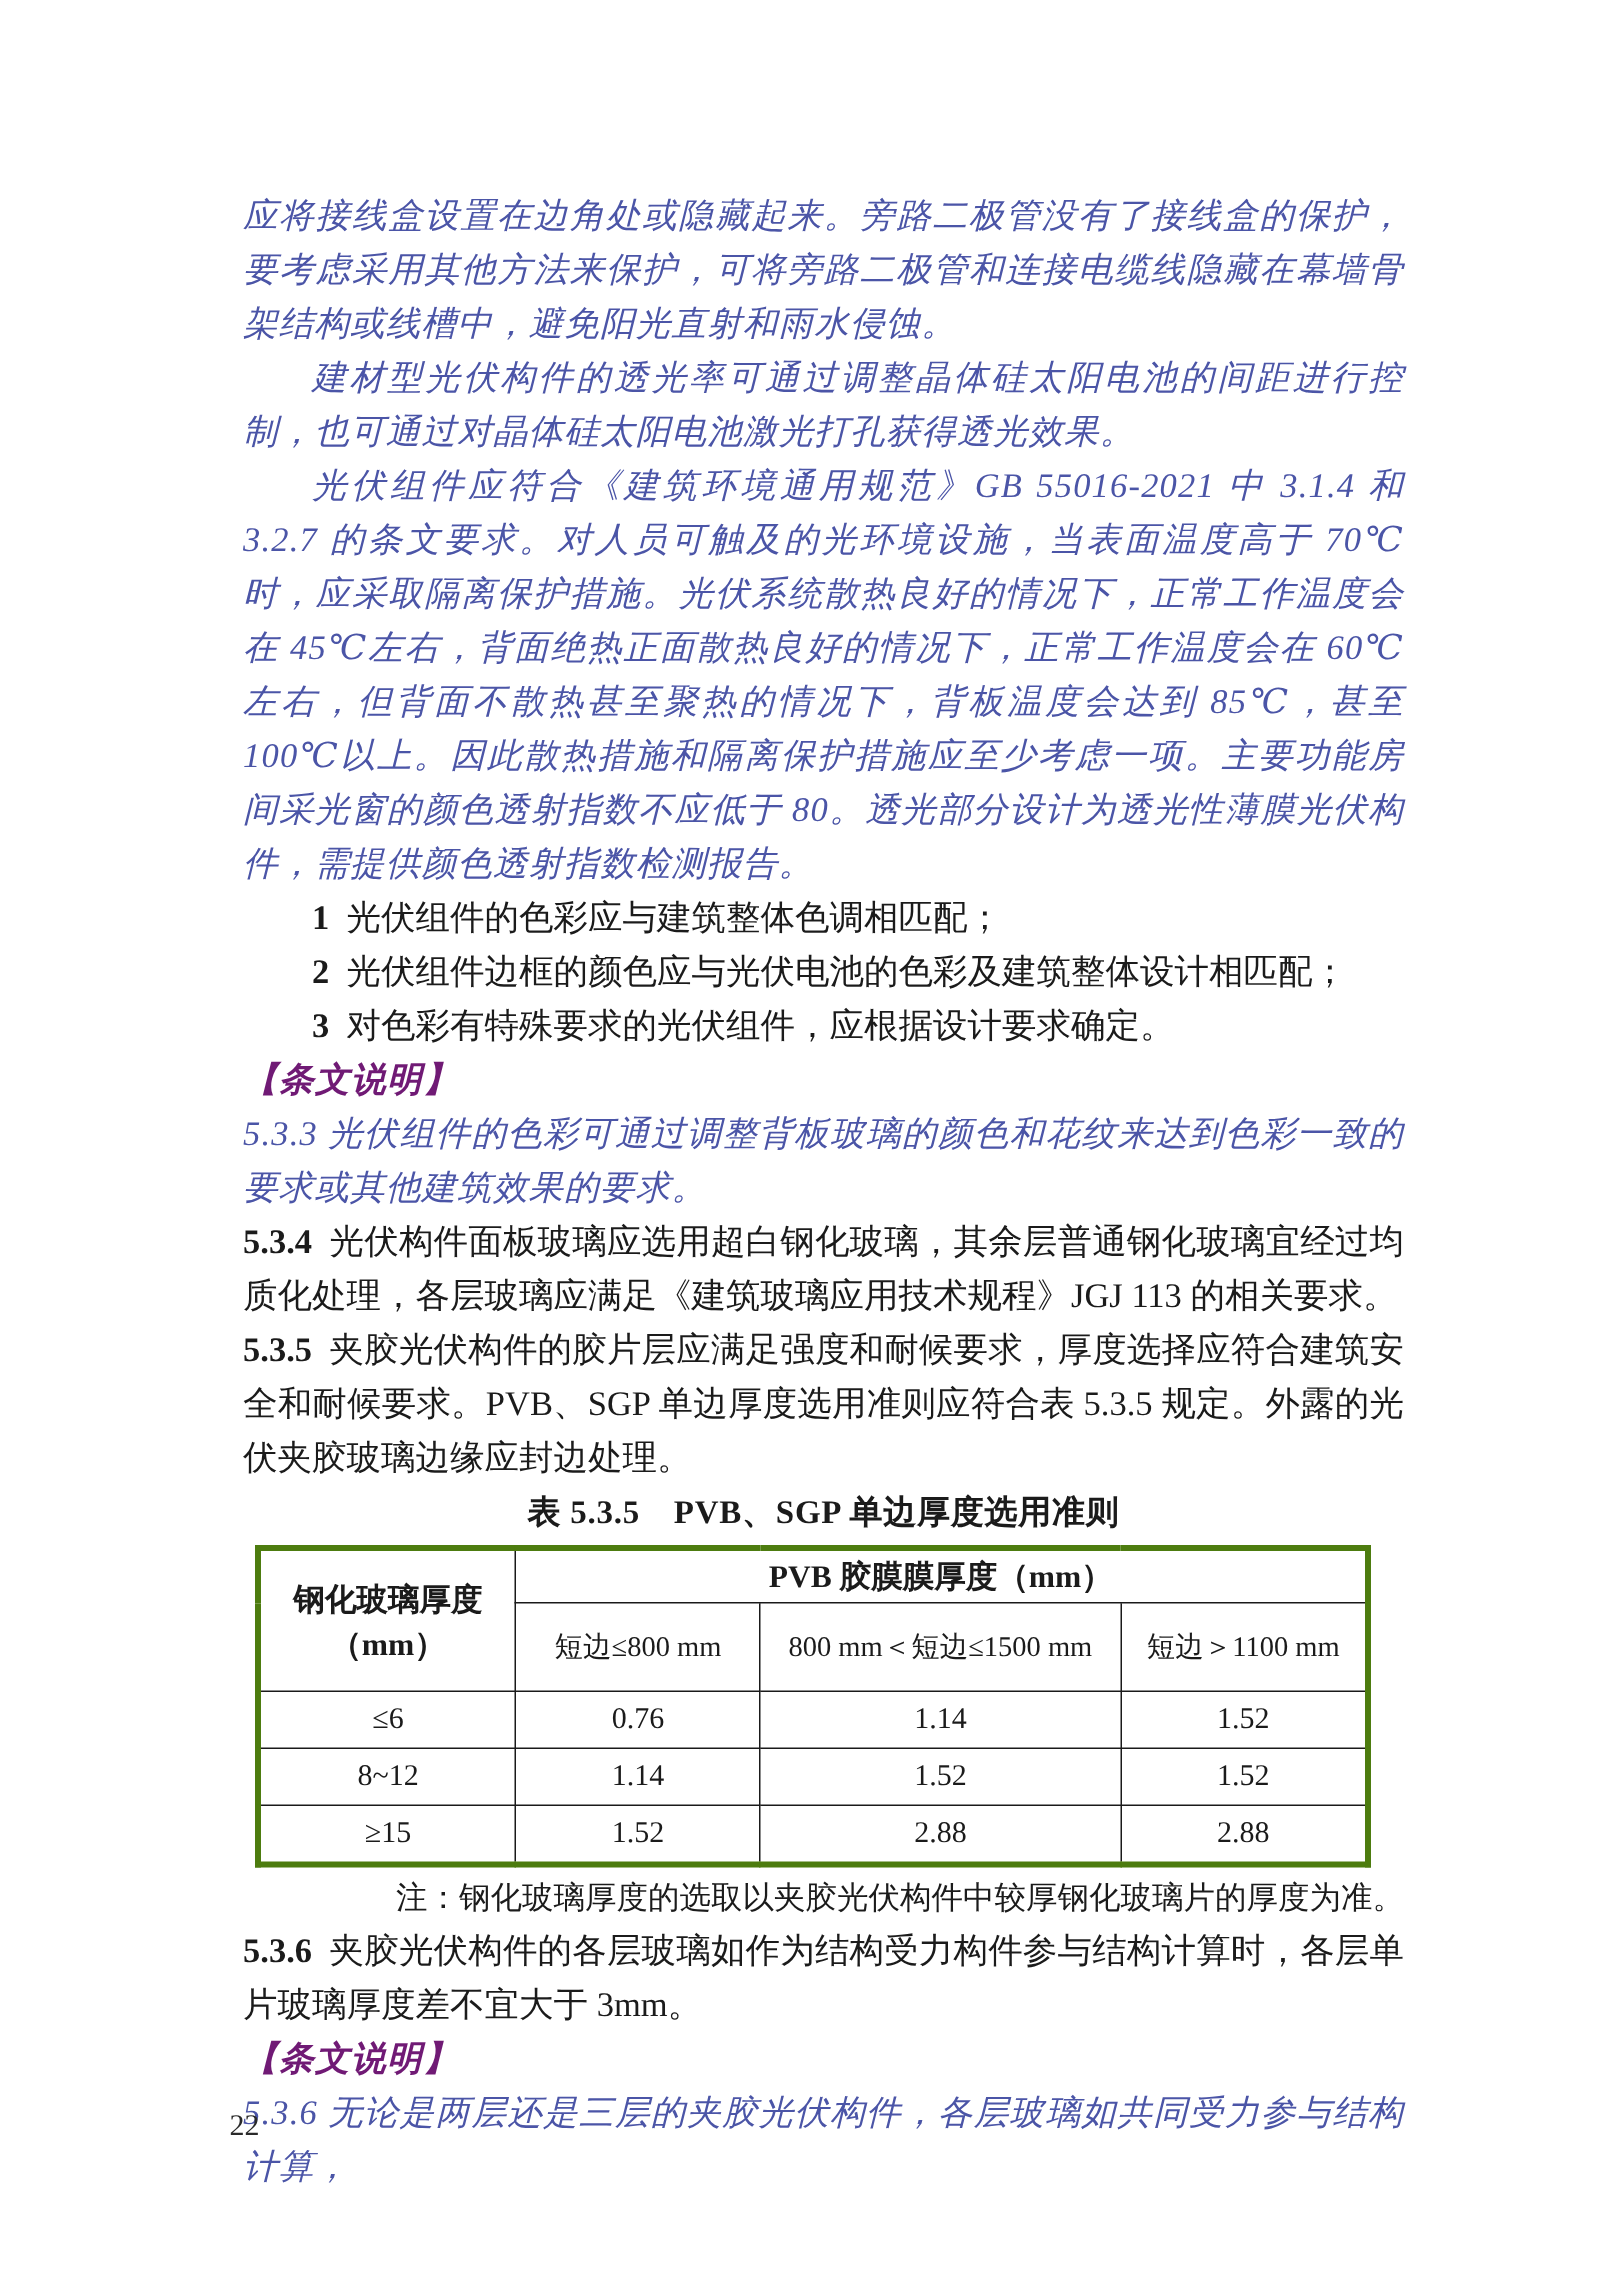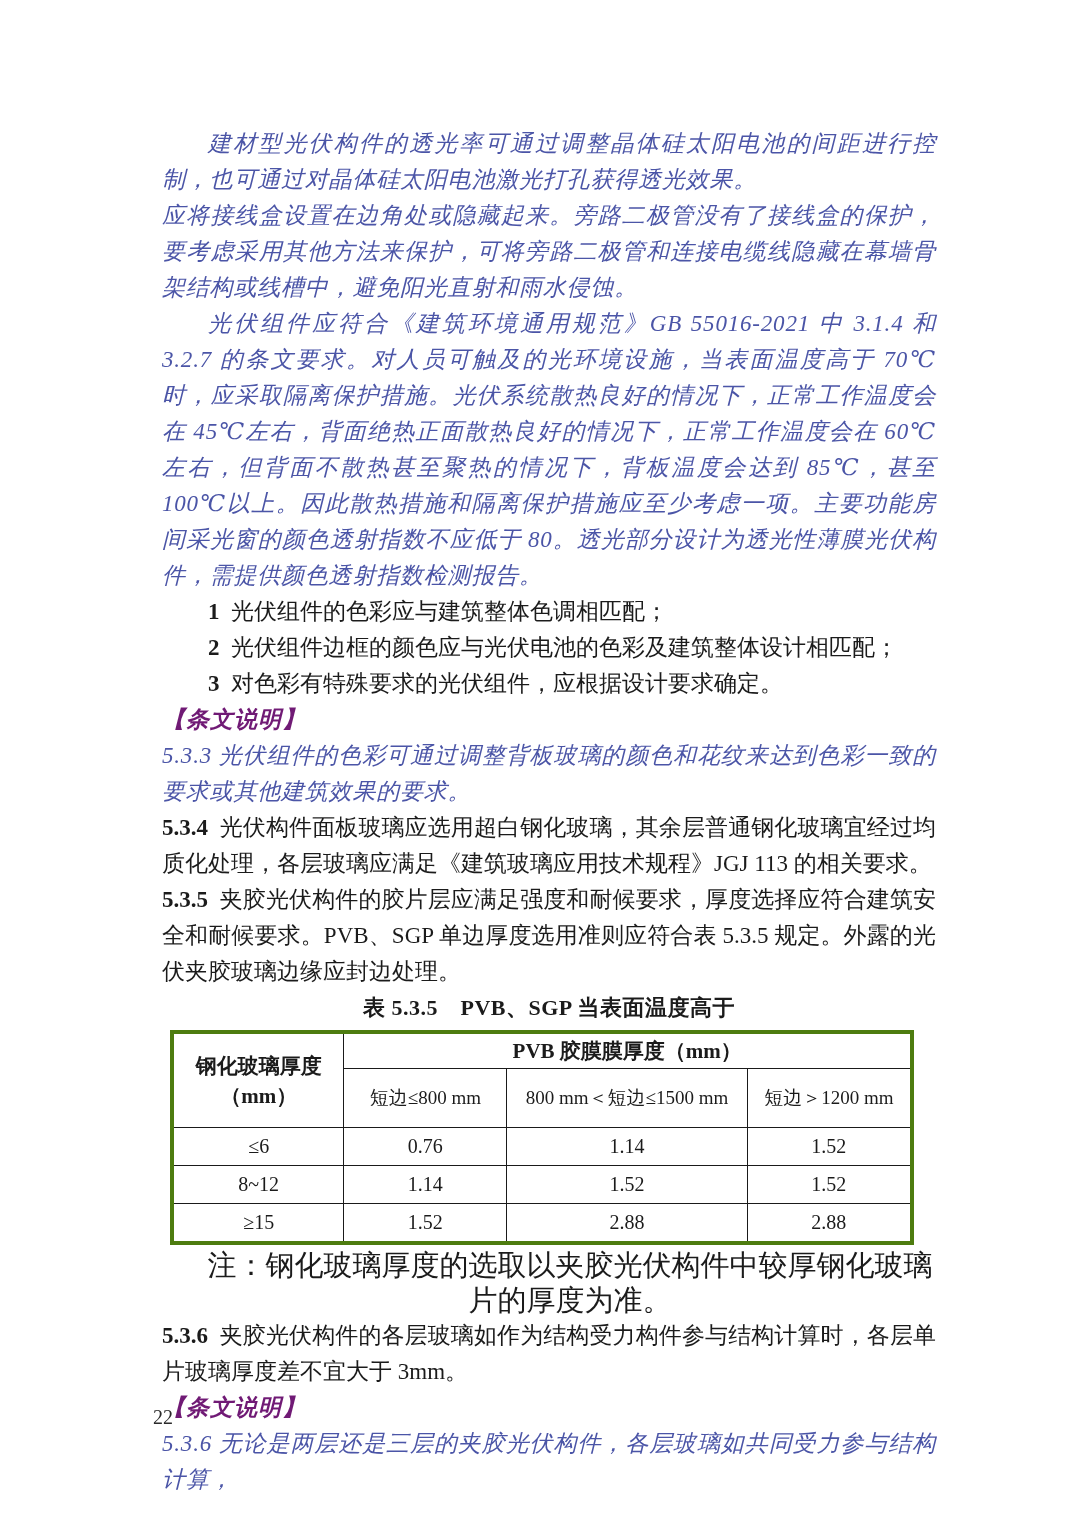--- a/index.html
+++ b/index.html
@@ -55,76 +55,76 @@
   .col-c1{width:171px;}
   .col-c2{width:162px;}
   .col-c3{width:239px;}
   .col-c4{width:164px;}
   tr.group-row th{height:34px;font-size:21px;font-weight:bold;}
   tr.sub-row th{height:58px;font-weight:normal;font-size:19px;}
   th.glass-head{font-size:21px;font-weight:bold;line-height:30px;}
   tr.body-row td{height:37px;font-size:20px;}
   .table-note{
     margin-top:3px;
-    font-size:29px;line-height:35px;
-    padding-left:42px;text-align:center;
+    font-size:21px;line-height:35px;
+    padding-left:42px;text-align:right;
   }
   .page-number{
     position:absolute;left:153px;top:1406px;
     font-size:20px;color:#2a2a2a;
   }
 </style>
 </head>
 <body>
 
 <div class="page">
   <div class="content">
 
+    <p class="ln commentary">应将接线盒设置在边角处或隐藏起来。旁路二极管没有了接线盒的保护，要考虑采用其他方法来保护，可将旁路二极管和连接电缆线隐藏在幕墙骨架结构或线槽中，避免阳光直射和雨水侵蚀。</p>
+
     <p class="ln commentary indent">建材型光伏构件的透光率可通过调整晶体硅太阳电池的间距进行控制，也可通过对晶体硅太阳电池激光打孔获得透光效果。</p>
-
-    <p class="ln commentary">应将接线盒设置在边角处或隐藏起来。旁路二极管没有了接线盒的保护，要考虑采用其他方法来保护，可将旁路二极管和连接电缆线隐藏在幕墙骨架结构或线槽中，避免阳光直射和雨水侵蚀。</p>
 
     <p class="ln commentary indent">光伏组件应符合《建筑环境通用规范》GB 55016-2021 中 3.1.4 和 3.2.7 的条文要求。对人员可触及的光环境设施，当表面温度高于 70℃时，应采取隔离保护措施。光伏系统散热良好的情况下，正常工作温度会在 45℃左右，背面绝热正面散热良好的情况下，正常工作温度会在 60℃左右，但背面不散热甚至聚热的情况下，背板温度会达到 85℃，甚至 100℃以上。因此散热措施和隔离保护措施应至少考虑一项。主要功能房间采光窗的颜色透射指数不应低于 80。透光部分设计为透光性薄膜光伏构件，需提供颜色透射指数检测报告。</p>
 
 
     <p class="ln item"><span class="inum">1</span><span>光伏组件的色彩应与建筑整体色调相匹配；</span></p>
 
     <p class="ln item"><span class="inum">2</span><span>光伏组件边框的颜色应与光伏电池的色彩及建筑整体设计相匹配；</span></p>
 
     <p class="ln item"><span class="inum">3</span><span>对色彩有特殊要求的光伏组件，应根据设计要求确定。</span></p>
 
     <p class="explain-label">【条文说明】</p>
 
     <p class="ln commentary">5.3.3 光伏组件的色彩可通过调整背板玻璃的颜色和花纹来达到色彩一致的要求或其他建筑效果的要求。</p>
 
     <p class="ln clause"><span class="num">5.3.4</span><span>光伏构件面板玻璃应选用超白钢化玻璃，其余层普通钢化玻璃宜经过均质化处理，各层玻璃应满足《建筑玻璃应用技术规程》JGJ 113 的相关要求。</span></p>
 
     <p class="ln clause"><span class="num">5.3.5</span><span>夹胶光伏构件的胶片层应满足强度和耐候要求，厚度选择应符合建筑安全和耐候要求。PVB、SGP 单边厚度选用准则应符合表 5.3.5 规定。外露的光伏夹胶玻璃边缘应封边处理。</span></p>
 
-    <p class="table-title">表 5.3.5　PVB、SGP 当表面温度高于</p>
+    <p class="table-title">表 5.3.5　PVB、SGP 单边厚度选用准则</p>
 
     <table class="spec">
       <colgroup>
         <col class="col-c1">
           <col class="col-c2">
           <col class="col-c3">
           <col class="col-c4">
       </colgroup>
       <tbody>
         <tr class="group-row">
           <th rowspan="2" class="glass-head">
             <div>钢化玻璃厚度</div>
             <div>（mm）</div>
           </th>
           <th colspan="3">PVB 胶膜膜厚度（mm）</th>
         </tr>
         <tr class="sub-row">
           <th>短边≤800 mm</th>
           <th>800 mm＜短边≤1500 mm</th>
-          <th>短边＞1200 mm</th>
+          <th>短边＞1100 mm</th>
         </tr>
         <tr class="body-row">
           <td>≤6</td>
           <td>0.76</td>
           <td>1.14</td>
           <td>1.52</td>
         </tr>
         <tr class="body-row">
           <td>8~12</td>
           <td>1.14</td>

